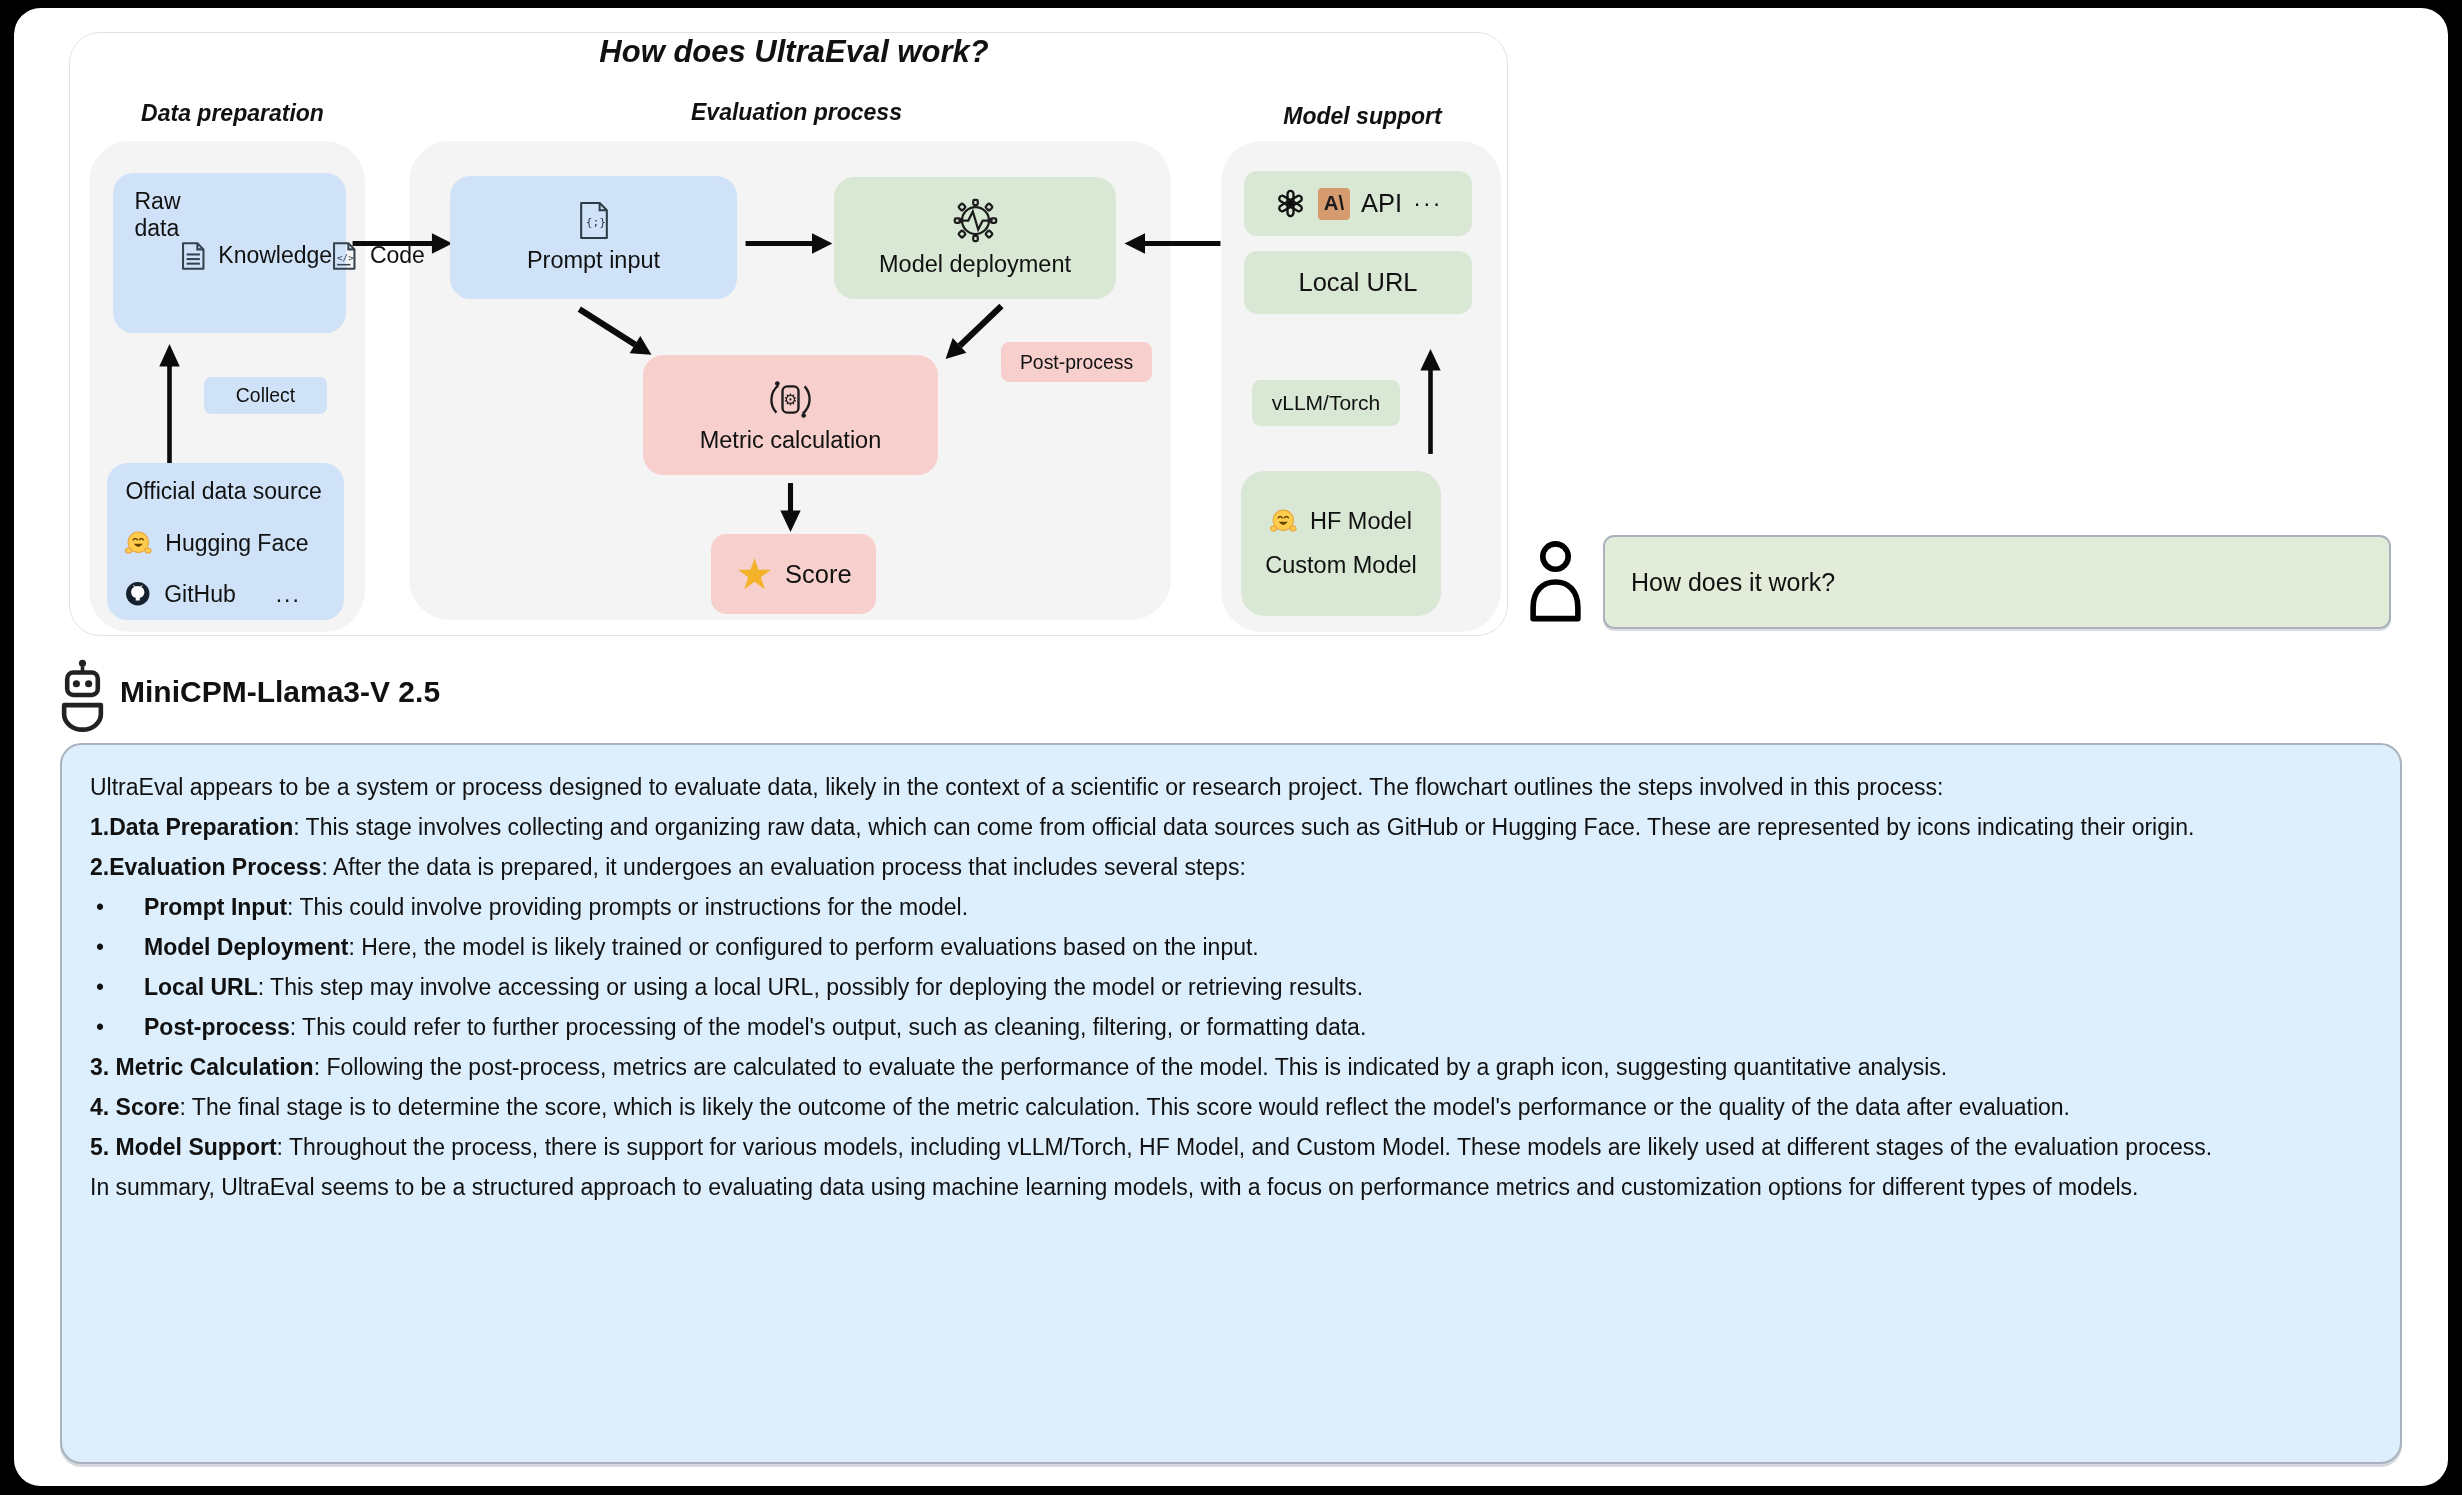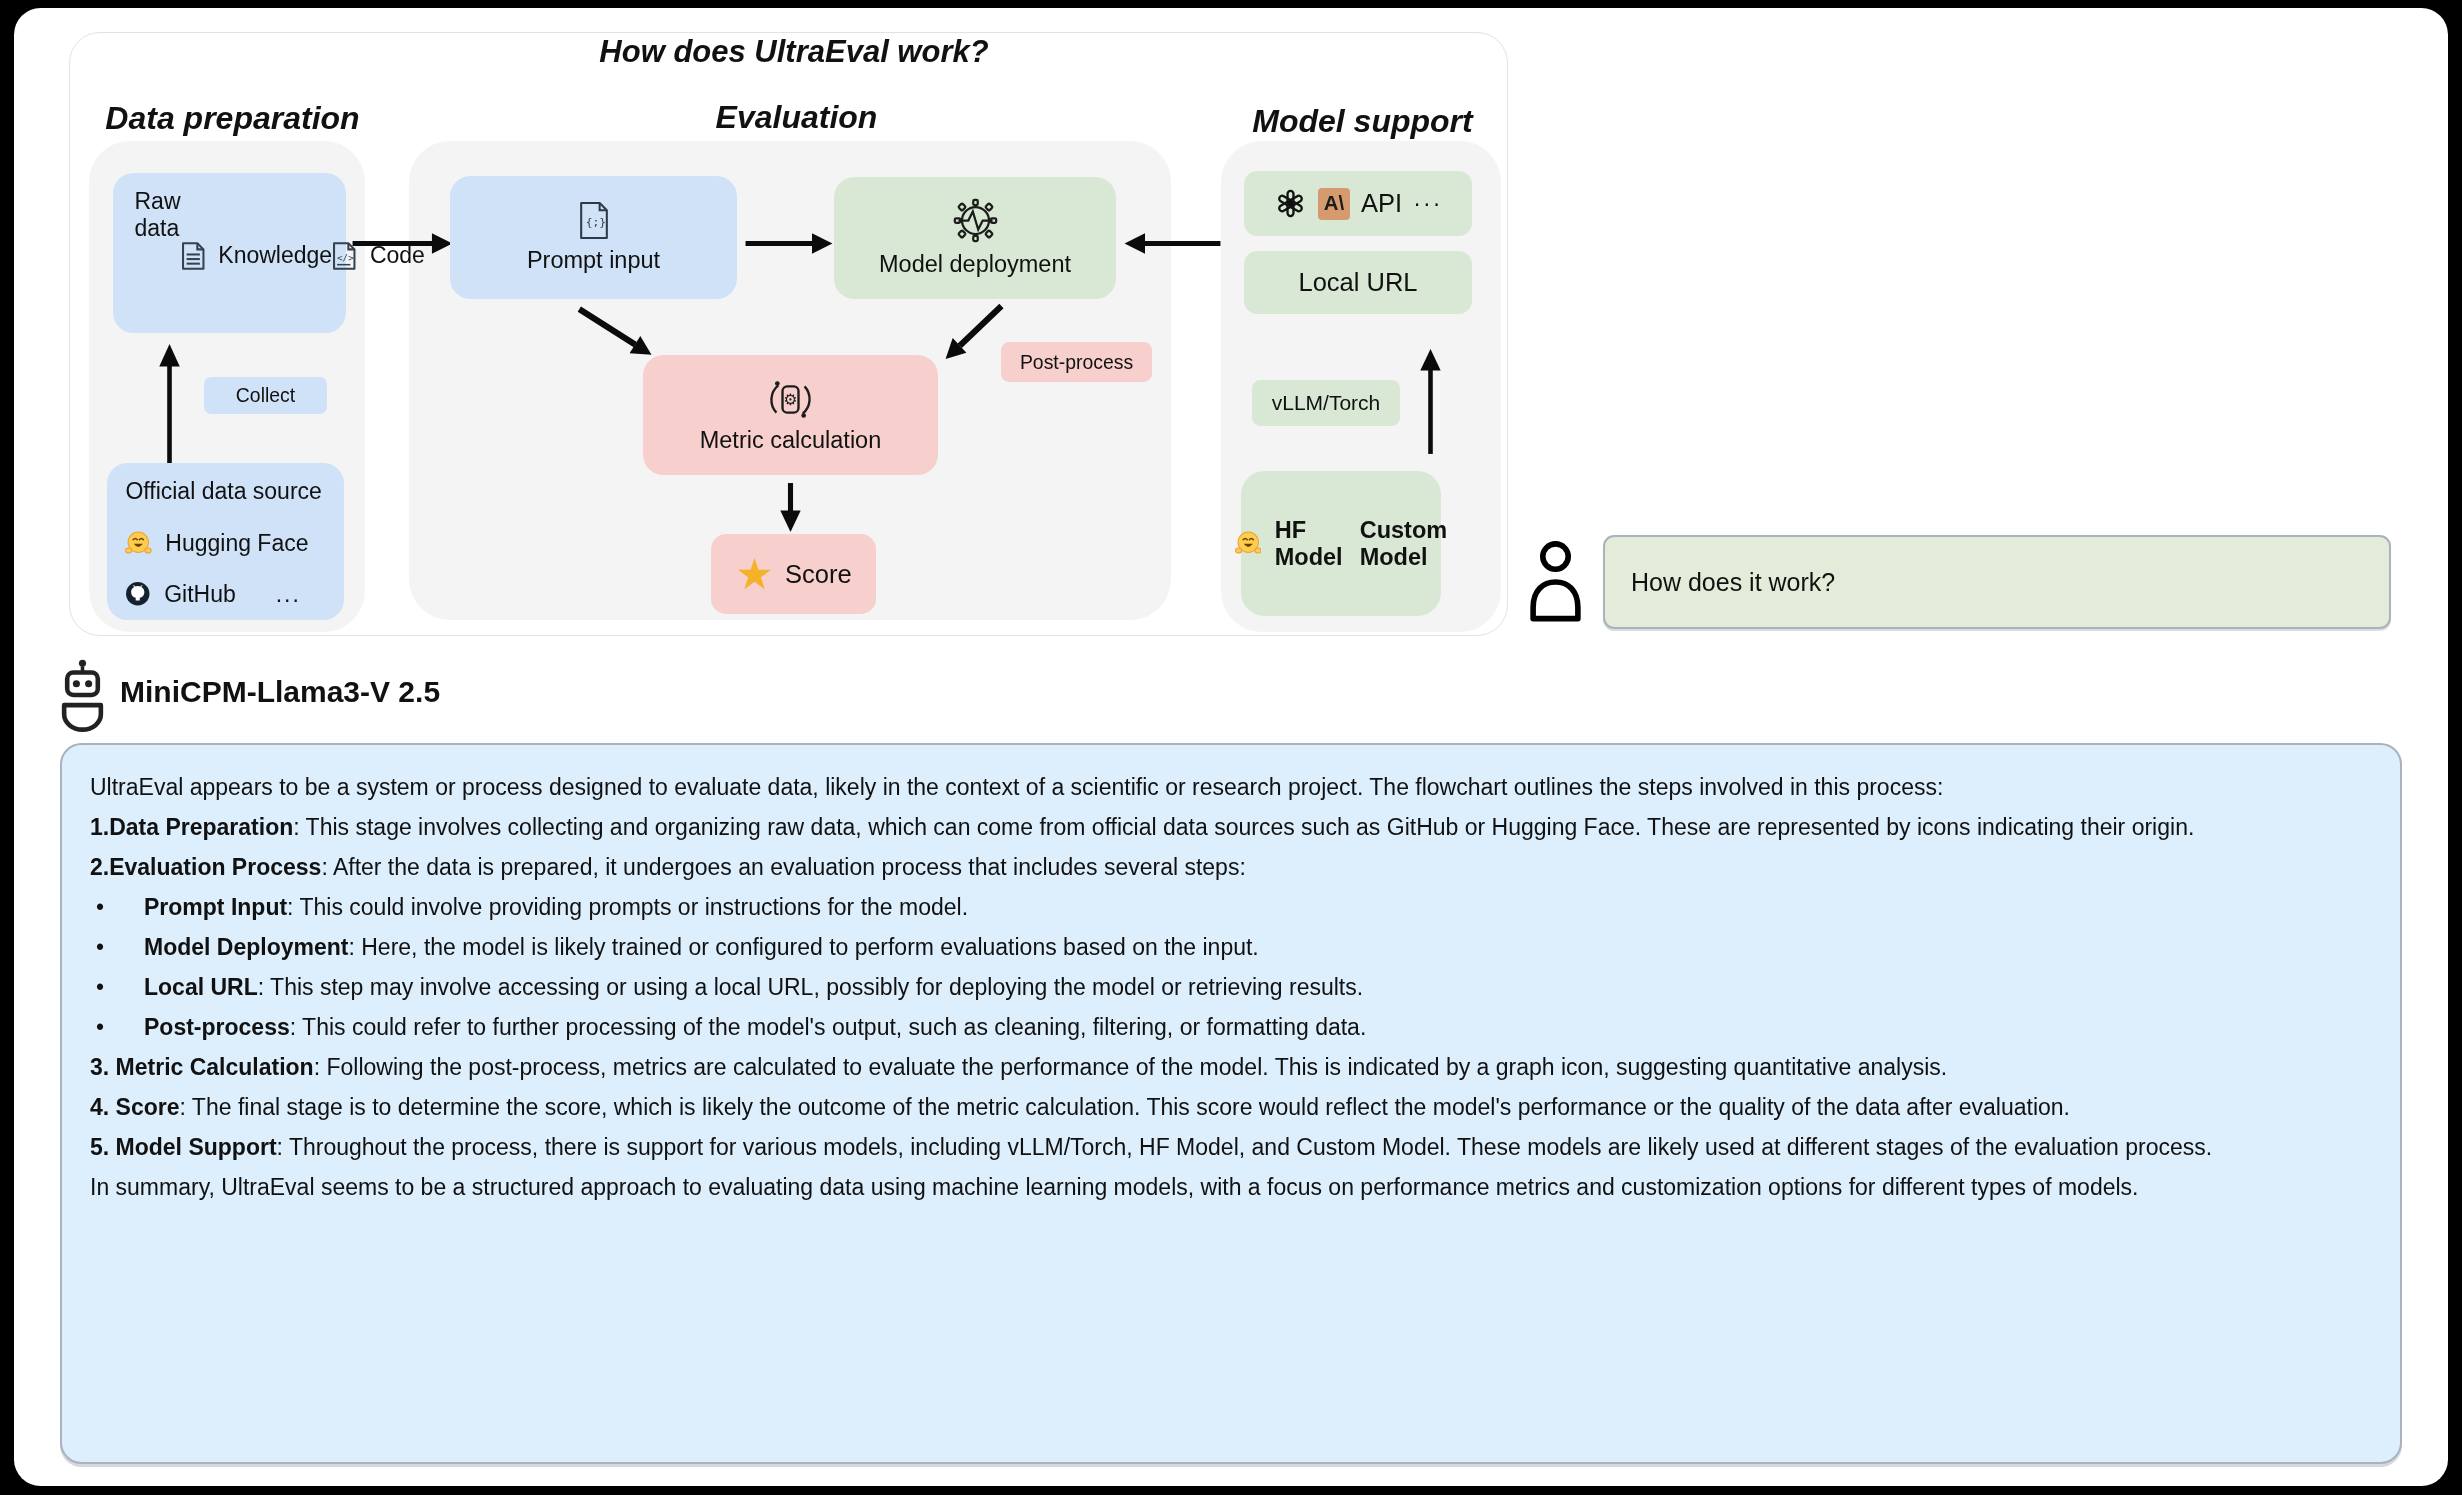--- a/index.html
+++ b/index.html
@@ -6,21 +6,21 @@
   html,body { width:2462px; height:1496px; background:#000; font-family:"Liberation Sans", sans-serif; color:#111; }
   #stage { position:relative; width:2462px; height:1496px; overflow:hidden; }
   #canvas { position:absolute; left:14.3px; top:8.2px; width:2434px; height:1478px; background:#fff; border-radius:26.6px; }
   .abs { position:absolute; }
 
   
   #fc-frame { left:69px; top:32px; width:1439px; height:604px; border:1.5px solid #e2e2e2; border-radius:31px; }
 
   .fc-title { font-weight:bold; font-style:italic; text-align:center; }
   #diagram-title { left:536px; top:34px; width:516px; font-size:31px; }
-  .section-label { font-size:32px; }
+  .section-label { font-size:23px; }
   #label-dataprep   { left:97px;  top:100px; width:271px; }
   #label-evalproc   { left:661px; top:99px; width:271px; }
   #label-modelsup   { left:1241px; top:103px; width:243px; }
 
   .panel { background:var(--panel); border-radius:41px; }
   #panel-dataprep { left:89px;  top:141px; width:276px;  height:491px; }
   #panel-evalproc { left:409px;  top:141px; width:762px; height:479px; }
   #panel-modelsup { left:1221px; top:141px; width:280px;  height:491px; }
 
   .fc-box { border-radius:20.4px; }
@@ -45,21 +45,21 @@
   #postprocess-chip { left:1001px; top:342px; width:151px; height:40px; border-radius:8.2px; display:flex; align-items:center; justify-content:center; font-size:19.4px; }
   #score-box { left:711px; top:534px; width:165px; height:80px; border-radius:15.3px; display:flex; align-items:center; justify-content:center; gap:11.2px; }
   .star-glyph { font-size:43px; color:var(--star); line-height:1; }
   #score-box .stack-label { font-size:25.5px; }
 
   #api-box { left:1244px; top:171px; width:228px; height:65px; border-radius:13.3px; display:flex; align-items:center; justify-content:center; gap:11.2px; }
   #api-box .row-label { font-size:25.5px; }
   .anthropic-chip { width:32px; height:32px; background:var(--anthropic); border-radius:4.1px; display:flex; align-items:center; justify-content:center; font-weight:bold; font-size:20.4px; color:#1c1c1c; }
   #localurl-box { left:1244px; top:251px; width:228px; height:63px; border-radius:13.3px; display:flex; align-items:center; justify-content:center; font-size:25.5px; }
   #vllm-chip { left:1252px; top:380px; width:148px; height:46px; border-radius:8.2px; display:flex; align-items:center; justify-content:center; font-size:21px; }
-  #hfmodel-box { left:1241px; top:471px; width:200px; height:145px; border-radius:23.5px; display:flex; flex-direction:row; align-items:center; justify-content:center; gap:17px;font-weight:bold; }
+  #hfmodel-box { left:1241px; top:471px; width:200px; height:145px; border-radius:23.5px; display:flex; flex-direction:column; align-items:center; justify-content:center; gap:17px; }
   #hfmodel-box .row-label { font-size:23.5px; }
 
   
   #person-icon { left:1526px; top:537px; }
   #user-bubble { left:1603px; top:535px; width:788px; height:94px; background:var(--bubbleBg); border:2px solid var(--border); border-radius:11.2px; display:flex; align-items:center; padding-left:26px; font-size:25px; box-shadow:0 2px 0 rgba(150,160,172,.35); }
   #robot-icon { left:57px; top:658px; }
   #bot-name { left:120px; top:675px; font-size:30px; font-weight:bold; }
 
   #response-box { left:60px; top:743px; width:2342px; height:721px; background:var(--responseBg); border:2px solid var(--border); border-radius:21.5px; padding:21.5px 28px 15.3px 28px; box-shadow:0 3.1px 0 rgba(150,160,172,.4); }
   .para { font-size:23px; line-height:40px; }

